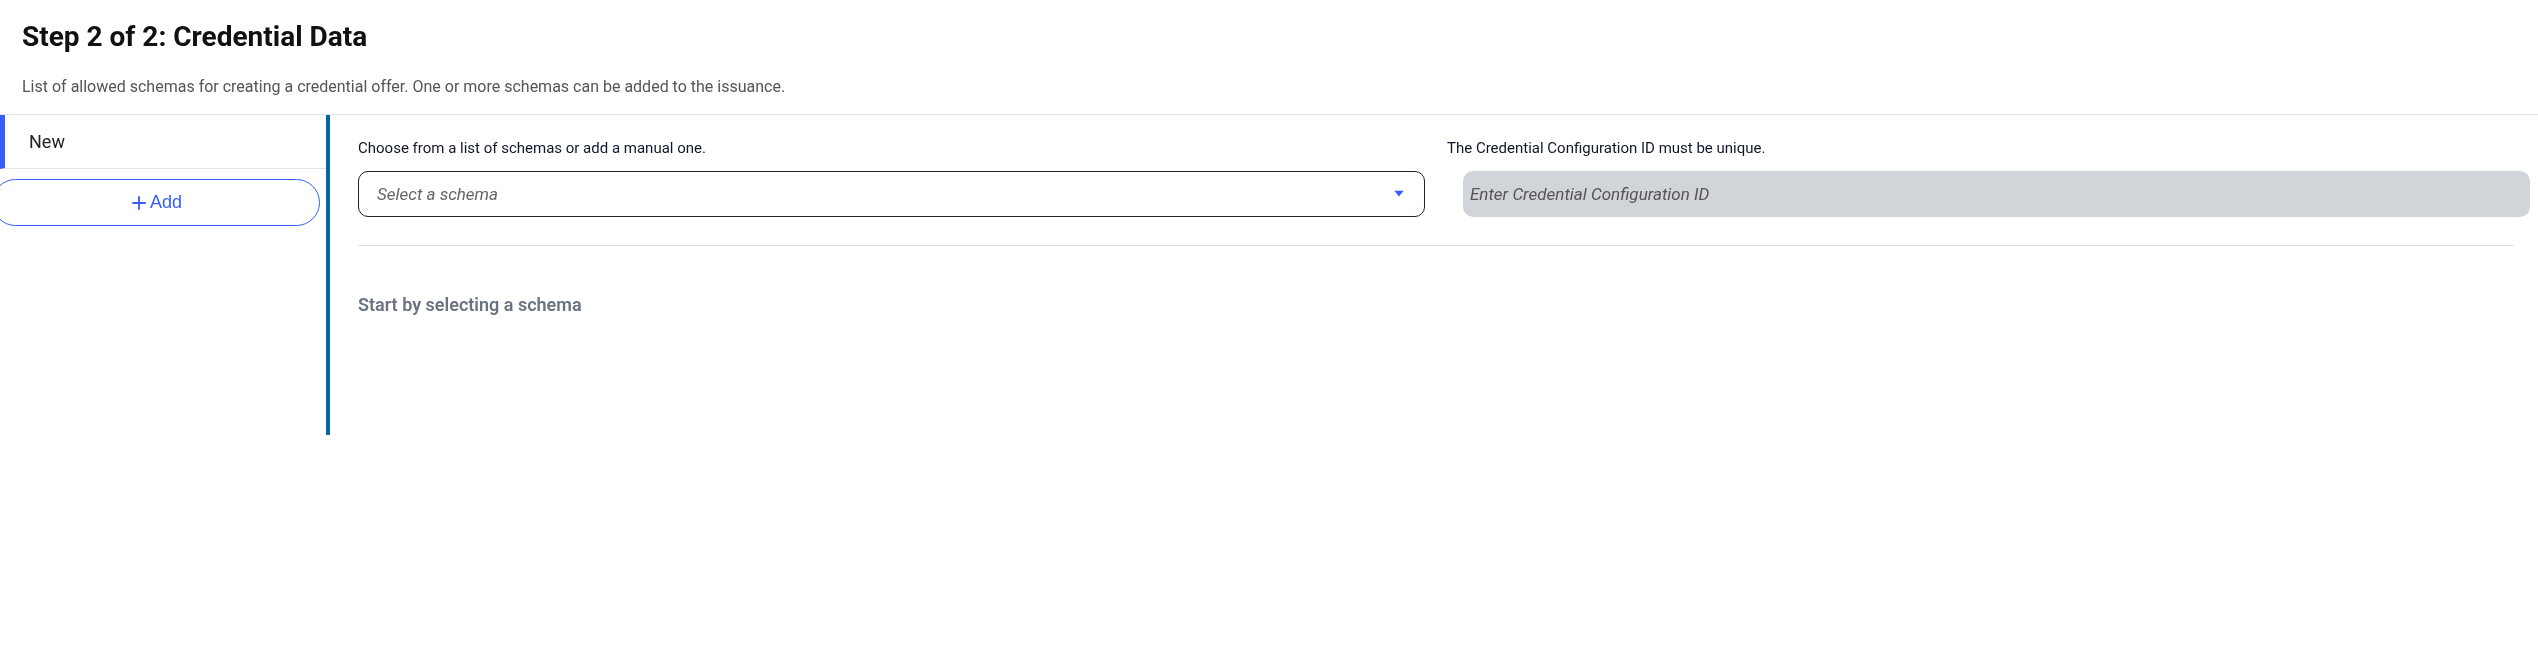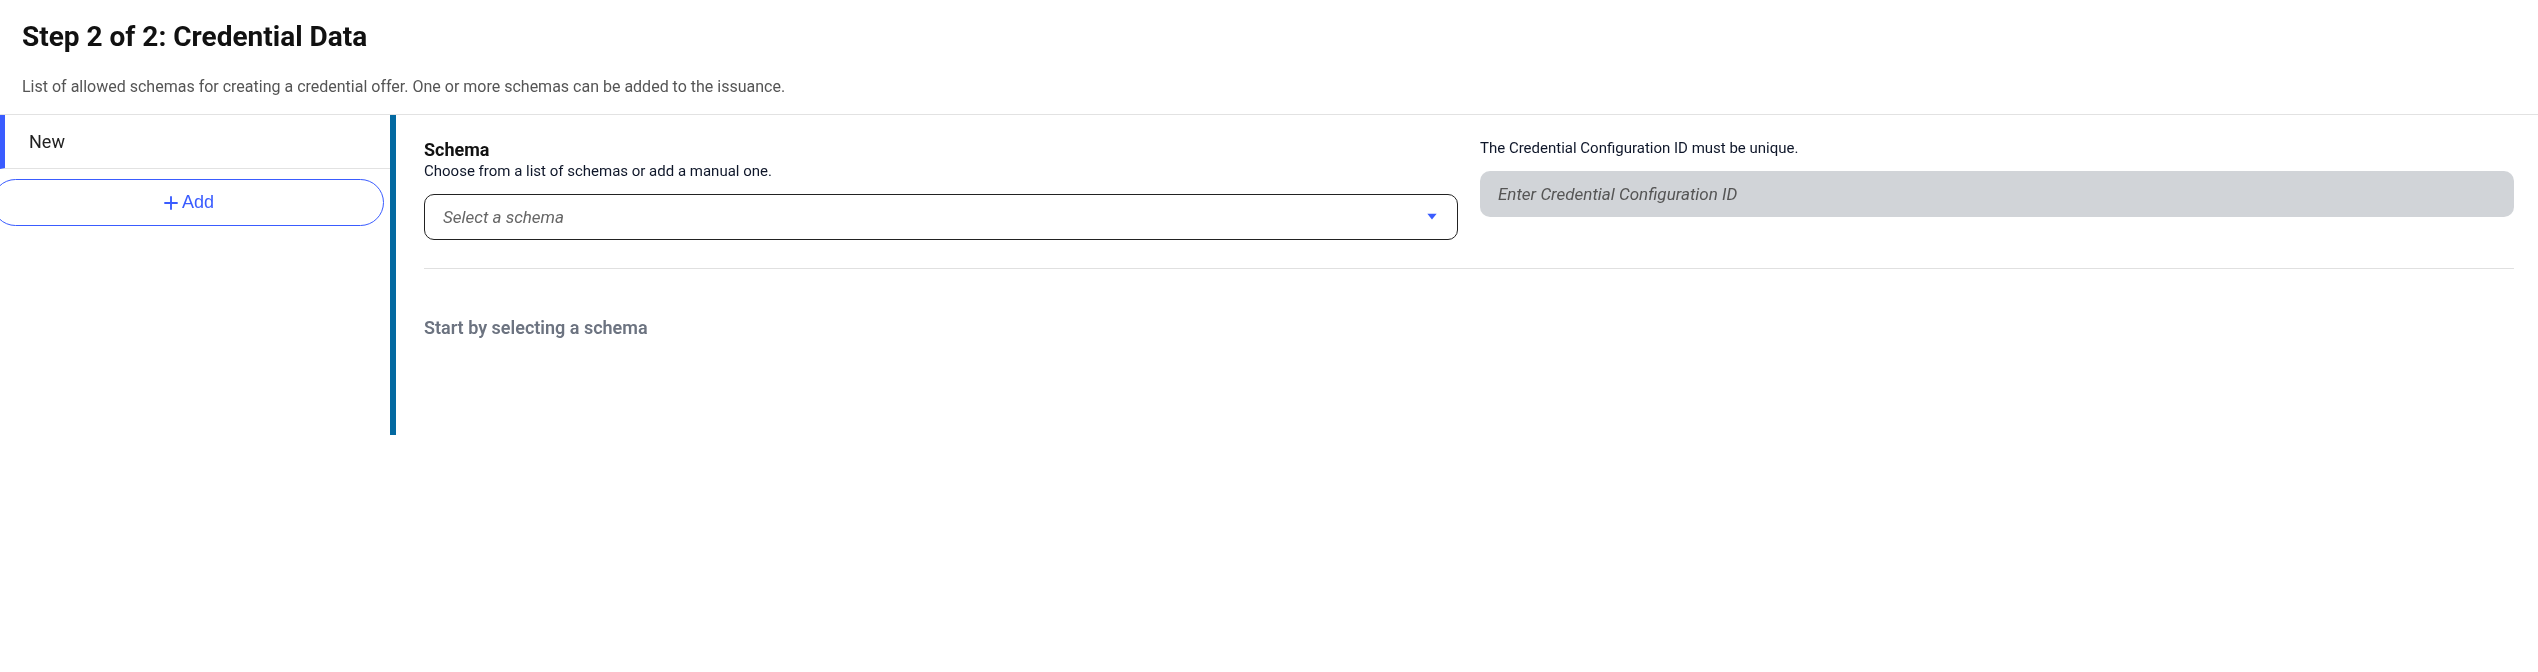--- a/index.html
+++ b/index.html
@@ -32,23 +32,23 @@
     .hr1 {
       border: none;
       border-top: 1px solid #e2e2e2;
       margin: 0;
     }
     .content {
       display: flex;
       min-height: 320px;
     }
     .sidebar {
-      width: 396px;
+      width: 330px;
       flex-shrink: 0;
-      border-right: 6px solid #0369a1;
+      border-right: 4px solid #0369a1;
     }
     .tab-item {
       display: flex;
       align-items: center;
       padding: 16px 20px 16px 24px;
       border-bottom: 1px solid #e2e2e2;
       border-left: 5px solid #3a5cff;
       font-size: 18px;
       color: #222;
       background: #fff;
@@ -117,24 +117,25 @@
     }
     .caret-icon {
       color: #3a5cff;
     }
     .text-input {
       width: 100%;
       height: 46px;
       border: none;
       border-radius: 10px;
       background: #d1d4d8;
-      padding: 0 18px;
+      padding: 0 7px;
       color: #555;
       font-size: 17px;
       font-family: inherit;
+      margin-left: 16px;
     }
     .text-input::placeholder {
       color: #555;
       font-style: italic;
     }
     .hr2 {
       border: none;
       border-top: 1px solid #e0e0e0;
       margin: 28px 0 48px 0;
     }
@@ -167,21 +168,20 @@
             </svg>
         </span>
         <span>Add</span>
       </button>
     </div>
 
     <div class="main">
       <div class="row">
 
         <div class="field">
-          <div class="field-label">Schema</div>
           <div class="field-desc">Choose from a list of schemas or add a manual one.</div>
           <div class="select-box">
             <span class="select-placeholder">Select a schema</span>
             <span class="caret-icon">
               <svg width="14" height="14" viewBox="0 0 24 24" fill="#3a5cff">
                   <path d="M4 8 L12 18 L20 8 Z"></path>
                 </svg>
             </span>
           </div>
         </div>

